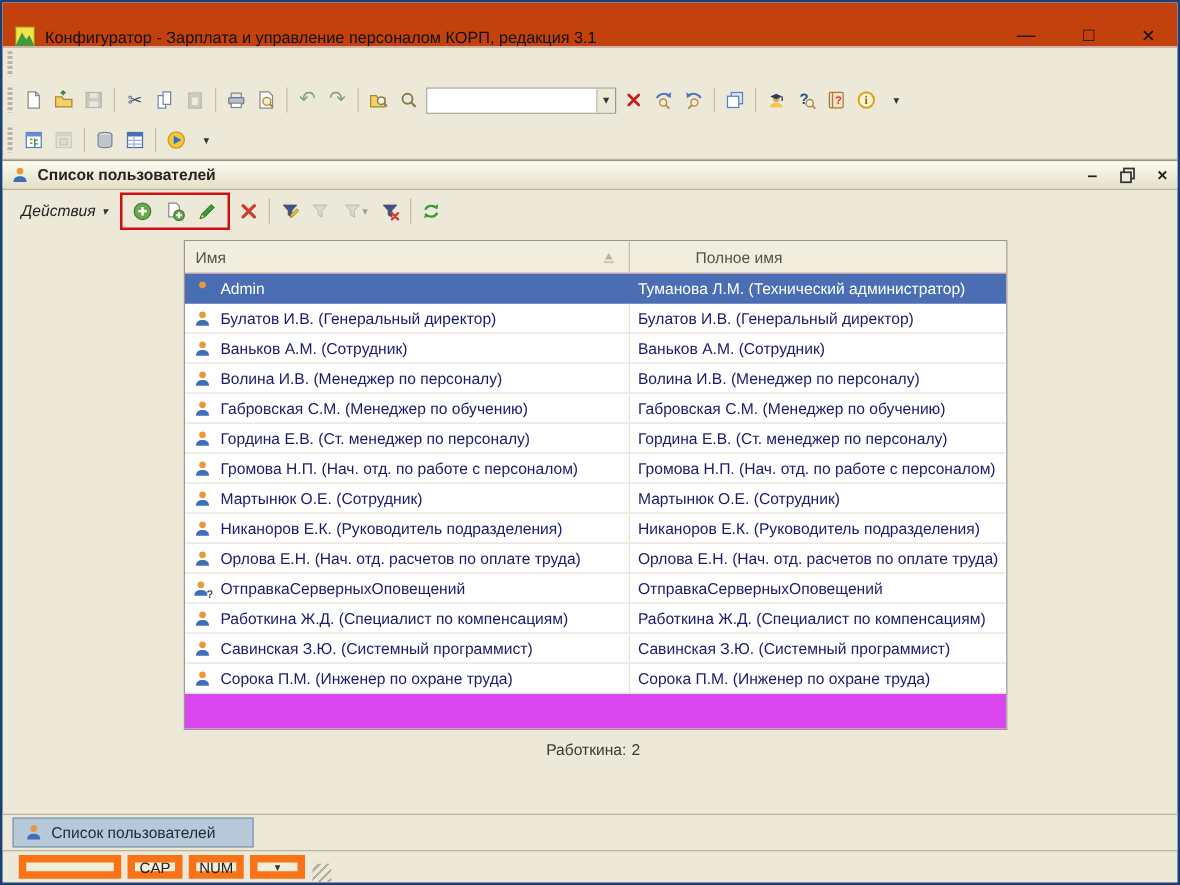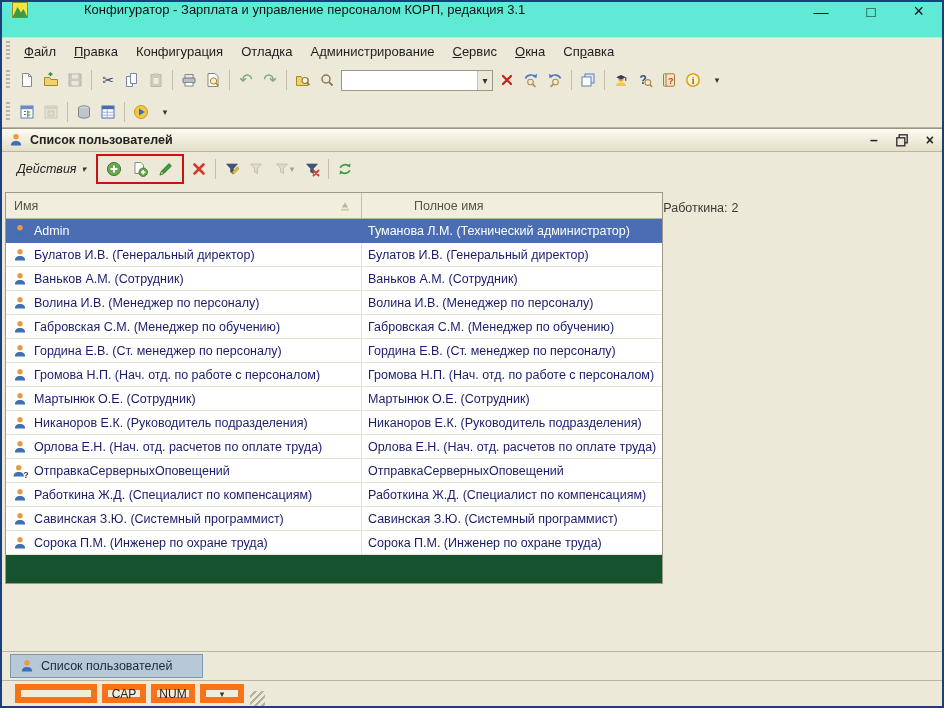--- a/index.html
+++ b/index.html
@@ -16,22 +16,22 @@
   .icon16 { width:16px; height:16px; display:inline-flex; align-items:center; justify-content:center; }
   .tb-btn { width:24px; height:24px; display:inline-flex; align-items:center; justify-content:center;
             border:1px solid transparent; border-radius:2px; cursor:default; }
   .tb-btn.disabled { opacity:.40; filter:grayscale(85%); }
   .tb-sep { width:1px; height:20px; background:#c2beaa; margin:0 4px; align-self:center; }
   .grip { width:4px; height:20px; margin:0 5px 0 2px; align-self:center;
           background:repeating-linear-gradient(180deg,#b9b5a0 0 2px, transparent 2px 4px); }
   .glyph { font-size:14px; line-height:1; }
 
   
-  .titlebar { height:36px; background:#5eead4; display:flex; align-items:flex-start; padding:0 10px;
-              border-bottom:1px solid #d8d8d8; flex:none;gap:48px; }
+  .titlebar { height:36px; background:#c2410c; display:flex; align-items:flex-end; padding:0 10px;
+              border-bottom:1px solid #d8d8d8; flex:none; }
   .titlebar .app-icon { margin-right:8px; }
   .titlebar .title-text { font-size:13px; color:#111; flex:1; white-space:nowrap; overflow:hidden; }
   .win-controls { display:flex; align-items:center; gap:38px; padding-right:8px; }
   .win-btn { font-size:15px; color:#111; cursor:default; line-height:1; }
 
   
   .menubar { height:26px; display:flex; align-items:center; padding-left:2px; flex:none; }
   .menu-item { padding:4px 9px; font-size:13px; color:#222; cursor:default; }
   .menu-item u { text-decoration:underline; }
 
@@ -56,21 +56,21 @@
   .mdi-btn { color:#222; font-size:14px; line-height:1; cursor:default; }
 
   .actions-bar { height:33px; flex:none; display:flex; align-items:center; padding-left:8px; }
   .actions-btn { display:inline-flex; align-items:center; gap:5px; padding:4px 6px; font-size:12.5px;
                  border:1px solid transparent; cursor:default;font-style:italic; }
   .caret { font-size:9px; color:#333; }
   .hl-group { display:inline-flex; align-items:center; gap:2px; border:2px solid #cc1111;
               padding:1px 4px; margin:0 3px; }
 
   
-  .content { flex:1; display:flex; flex-direction:row; padding:7px 9px 0 3px; min-height:0; }
+  .content { flex:1; display:flex; flex-direction:column; padding:7px 9px 0 18px; min-height:0;align-items:center; }
   .user-table { border:1px solid #9c988a; background:#fff; height:392px; flex:none;
                 display:flex; flex-direction:column; overflow:hidden; }
   .t-header { display:flex; height:26px; flex:none; background:#f1eedd; border-bottom:1px solid #b9b5a0;
               color:#55534a; font-size:12.5px; }
   .t-hcell { display:flex; align-items:center; padding:0 8px; position:relative; }
   .t-hcell.c1 { width:356px; border-right:1px solid #c5c2b2; }
   .t-hcell.c2 { flex:1;margin-left:44px; }
   .sort-ind { position:absolute; right:8px; top:6px; }
   .t-row { display:flex; height:24px; flex:none; color:#1b1b6e; border-bottom:1px solid #e6e3d4;
            background:#fff; cursor:default; }
@@ -116,30 +116,20 @@
   <span class="title-text">Конфигуратор - Зарплата и управление персоналом КОРП, редакция 3.1</span>
   <span class="win-controls">
       <span class="win-btn">—</span>
       <span class="win-btn">□</span>
       <span class="win-btn" style="font-size: 18px;">×</span>
     </span>
 </div>
 
 <div class="menubar">
   <span class="grip"></span>
-  <span style="display:flex">
-      <span class="menu-item"><u>Ф</u>айл</span>
-      <span class="menu-item"><u>П</u>равка</span>
-      <span class="menu-item">Конфигурация</span>
-      <span class="menu-item">Отладка</span>
-      <span class="menu-item">Администрирование</span>
-      <span class="menu-item"><u>С</u>ервис</span>
-      <span class="menu-item"><u>О</u>кна</span>
-      <span class="menu-item">Сп<u>р</u>авка</span>
-    </span>
 </div>
 
 <div class="toolbar">
   <span class="grip"></span>
   <span style="display:flex;align-items:center">
       <span class="tb-btn">
         <span class="icon16">
           <svg viewBox="0 0 16 16" width="16" height="16">
             <path d="M3.5 1.5h6l3 3v10h-9z" fill="#fff" stroke="#8a8a8a"></path>
             <path d="M9.5 1.5v3h3" fill="none" stroke="#8a8a8a"></path>
@@ -495,21 +485,21 @@
               <svg viewBox="0 0 16 16" width="16" height="16">
                 <path d="M8 3.5 11.2 8.5H4.8Z" fill="#b9b49c"></path>
                 <rect x="4" y="9.8" width="8" height="1.8" fill="#cfcab0"></rect>
               </svg>
             </span>
           </div>
           <div class="t-hcell c2">
             <span>Полное имя</span>
           </div>
         </div>
-      <div style="flex:1;overflow:hidden;background:#14532d">
+      <div style="flex:1;overflow:hidden;background:#d946ef">
           <div class="t-row selected">
             <div class="t-cell c1">
               <span class="icon16">
                 <svg viewBox="0 0 16 16" width="16" height="16">
                   <circle cx="8" cy="4.8" r="2.7" fill="#e89b3c"></circle>
                   <path d="M2.8 13.5c0-3.4 2.3-4.6 5.2-4.6s5.2 1.2 5.2 4.6z" fill="#3f6fb5"></path>
                 </svg>
               </span>
               <span>Admin</span>
             </div>

